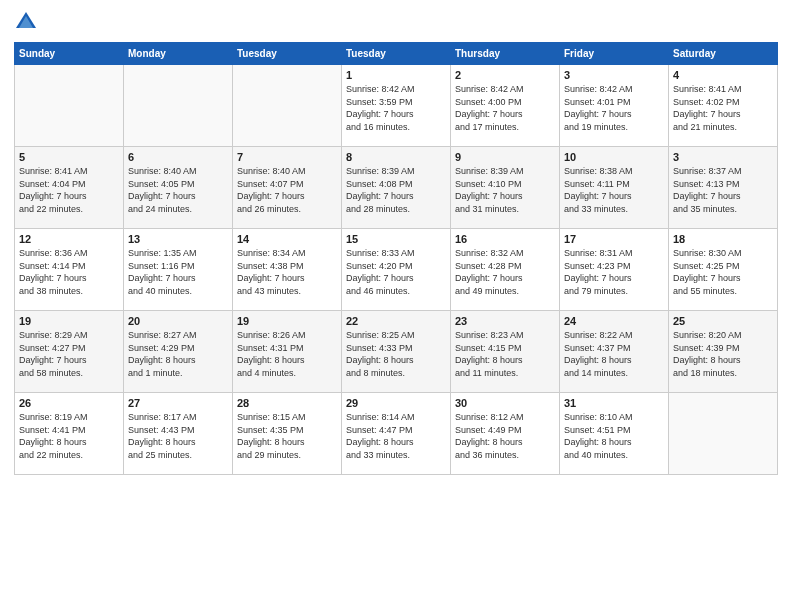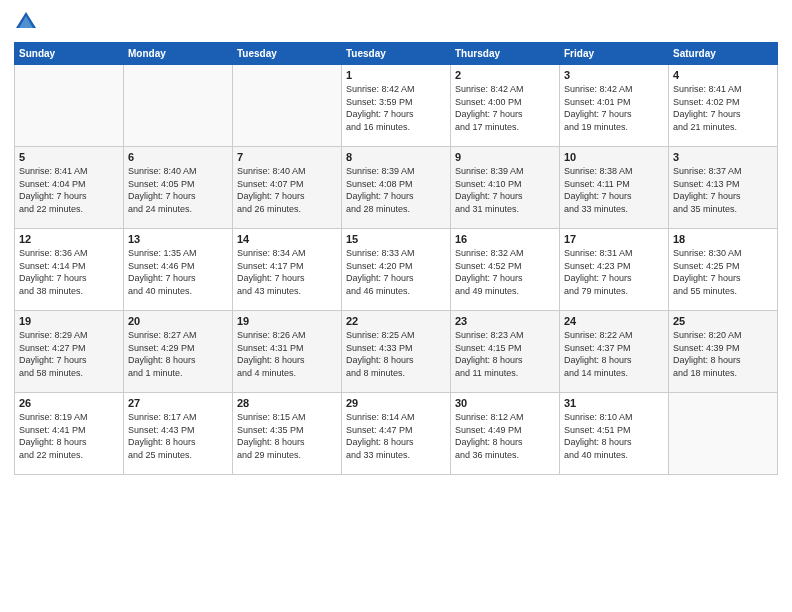--- a/index.html
+++ b/index.html
@@ -210,42 +210,42 @@
           <td>
             <span class="day-num">12</span>
             <div class="cell-text">Sunrise: 8:36 AM</div>
             <div class="cell-text">Sunset: 4:14 PM</div>
             <div class="cell-text">Daylight: 7 hours</div>
             <div class="cell-text">and 38 minutes.</div>
           </td>
           <td>
             <span class="day-num">13</span>
             <div class="cell-text">Sunrise: 1:35 AM</div>
-            <div class="cell-text">Sunset: 4:46 PM</div>
+            <div class="cell-text">Sunset: 1:16 PM</div>
             <div class="cell-text">Daylight: 7 hours</div>
             <div class="cell-text">and 40 minutes.</div>
           </td>
           <td>
             <span class="day-num">14</span>
             <div class="cell-text">Sunrise: 8:34 AM</div>
-            <div class="cell-text">Sunset: 4:17 PM</div>
+            <div class="cell-text">Sunset: 4:38 PM</div>
             <div class="cell-text">Daylight: 7 hours</div>
             <div class="cell-text">and 43 minutes.</div>
           </td>
           <td>
             <span class="day-num">15</span>
             <div class="cell-text">Sunrise: 8:33 AM</div>
             <div class="cell-text">Sunset: 4:20 PM</div>
             <div class="cell-text">Daylight: 7 hours</div>
             <div class="cell-text">and 46 minutes.</div>
           </td>
           <td>
             <span class="day-num">16</span>
             <div class="cell-text">Sunrise: 8:32 AM</div>
-            <div class="cell-text">Sunset: 4:52 PM</div>
+            <div class="cell-text">Sunset: 4:28 PM</div>
             <div class="cell-text">Daylight: 7 hours</div>
             <div class="cell-text">and 49 minutes.</div>
           </td>
           <td>
             <span class="day-num">17</span>
             <div class="cell-text">Sunrise: 8:31 AM</div>
             <div class="cell-text">Sunset: 4:23 PM</div>
             <div class="cell-text">Daylight: 7 hours</div>
             <div class="cell-text">and 79 minutes.</div>
           </td>

